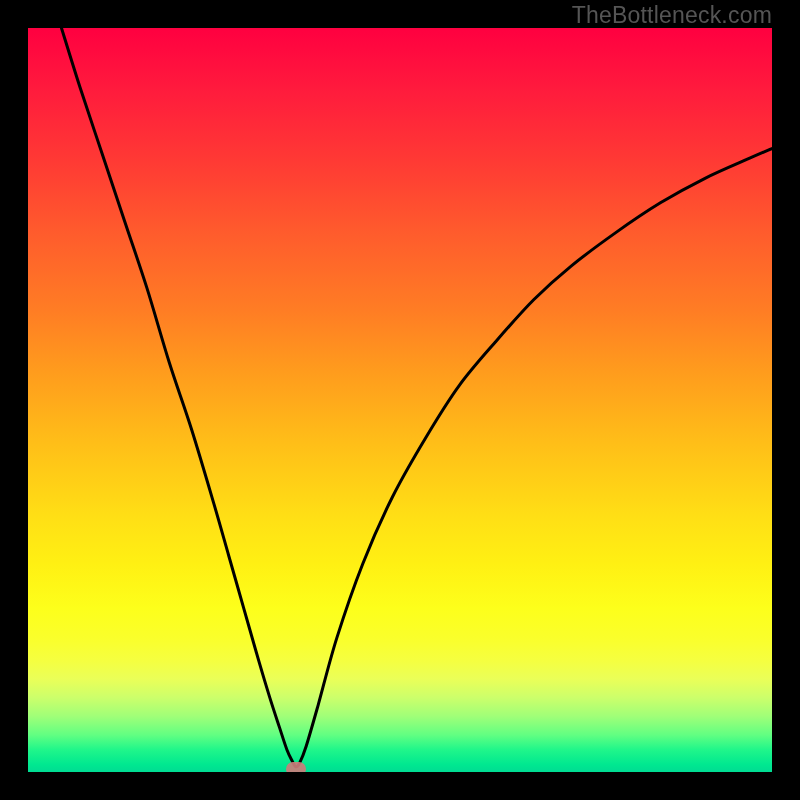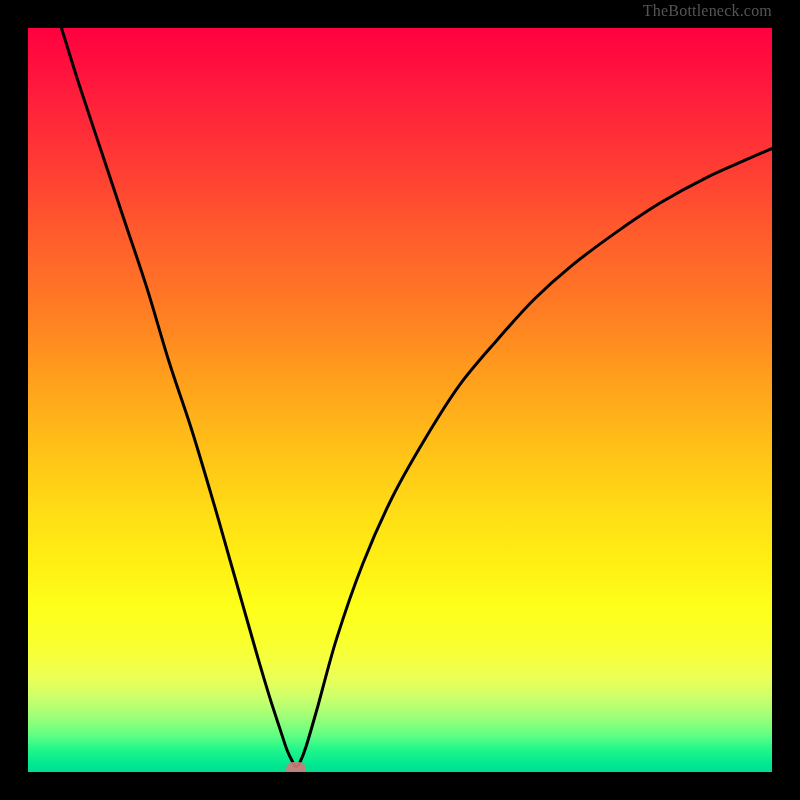--- a/index.html
+++ b/index.html
@@ -13,22 +13,22 @@
       width: 800px;
       height: 800px;
       background: #000;
       position: relative;
     }
     .attribution {
       position: absolute;
       top: 2px;
       right: 28px;
       color: #555;
-      font-family: Liberation Serif, serif;
-      font-size: 16px;
+      font-family: Liberation Sans, sans-serif;
+      font-size: 23px;
       letter-spacing: 0.2px;
       z-index: 10;
     }
     .plot-area {
       position: absolute;
       left: 28px;
       top: 28px;
       width: 744px;
       height: 744px;
       overflow: hidden;

